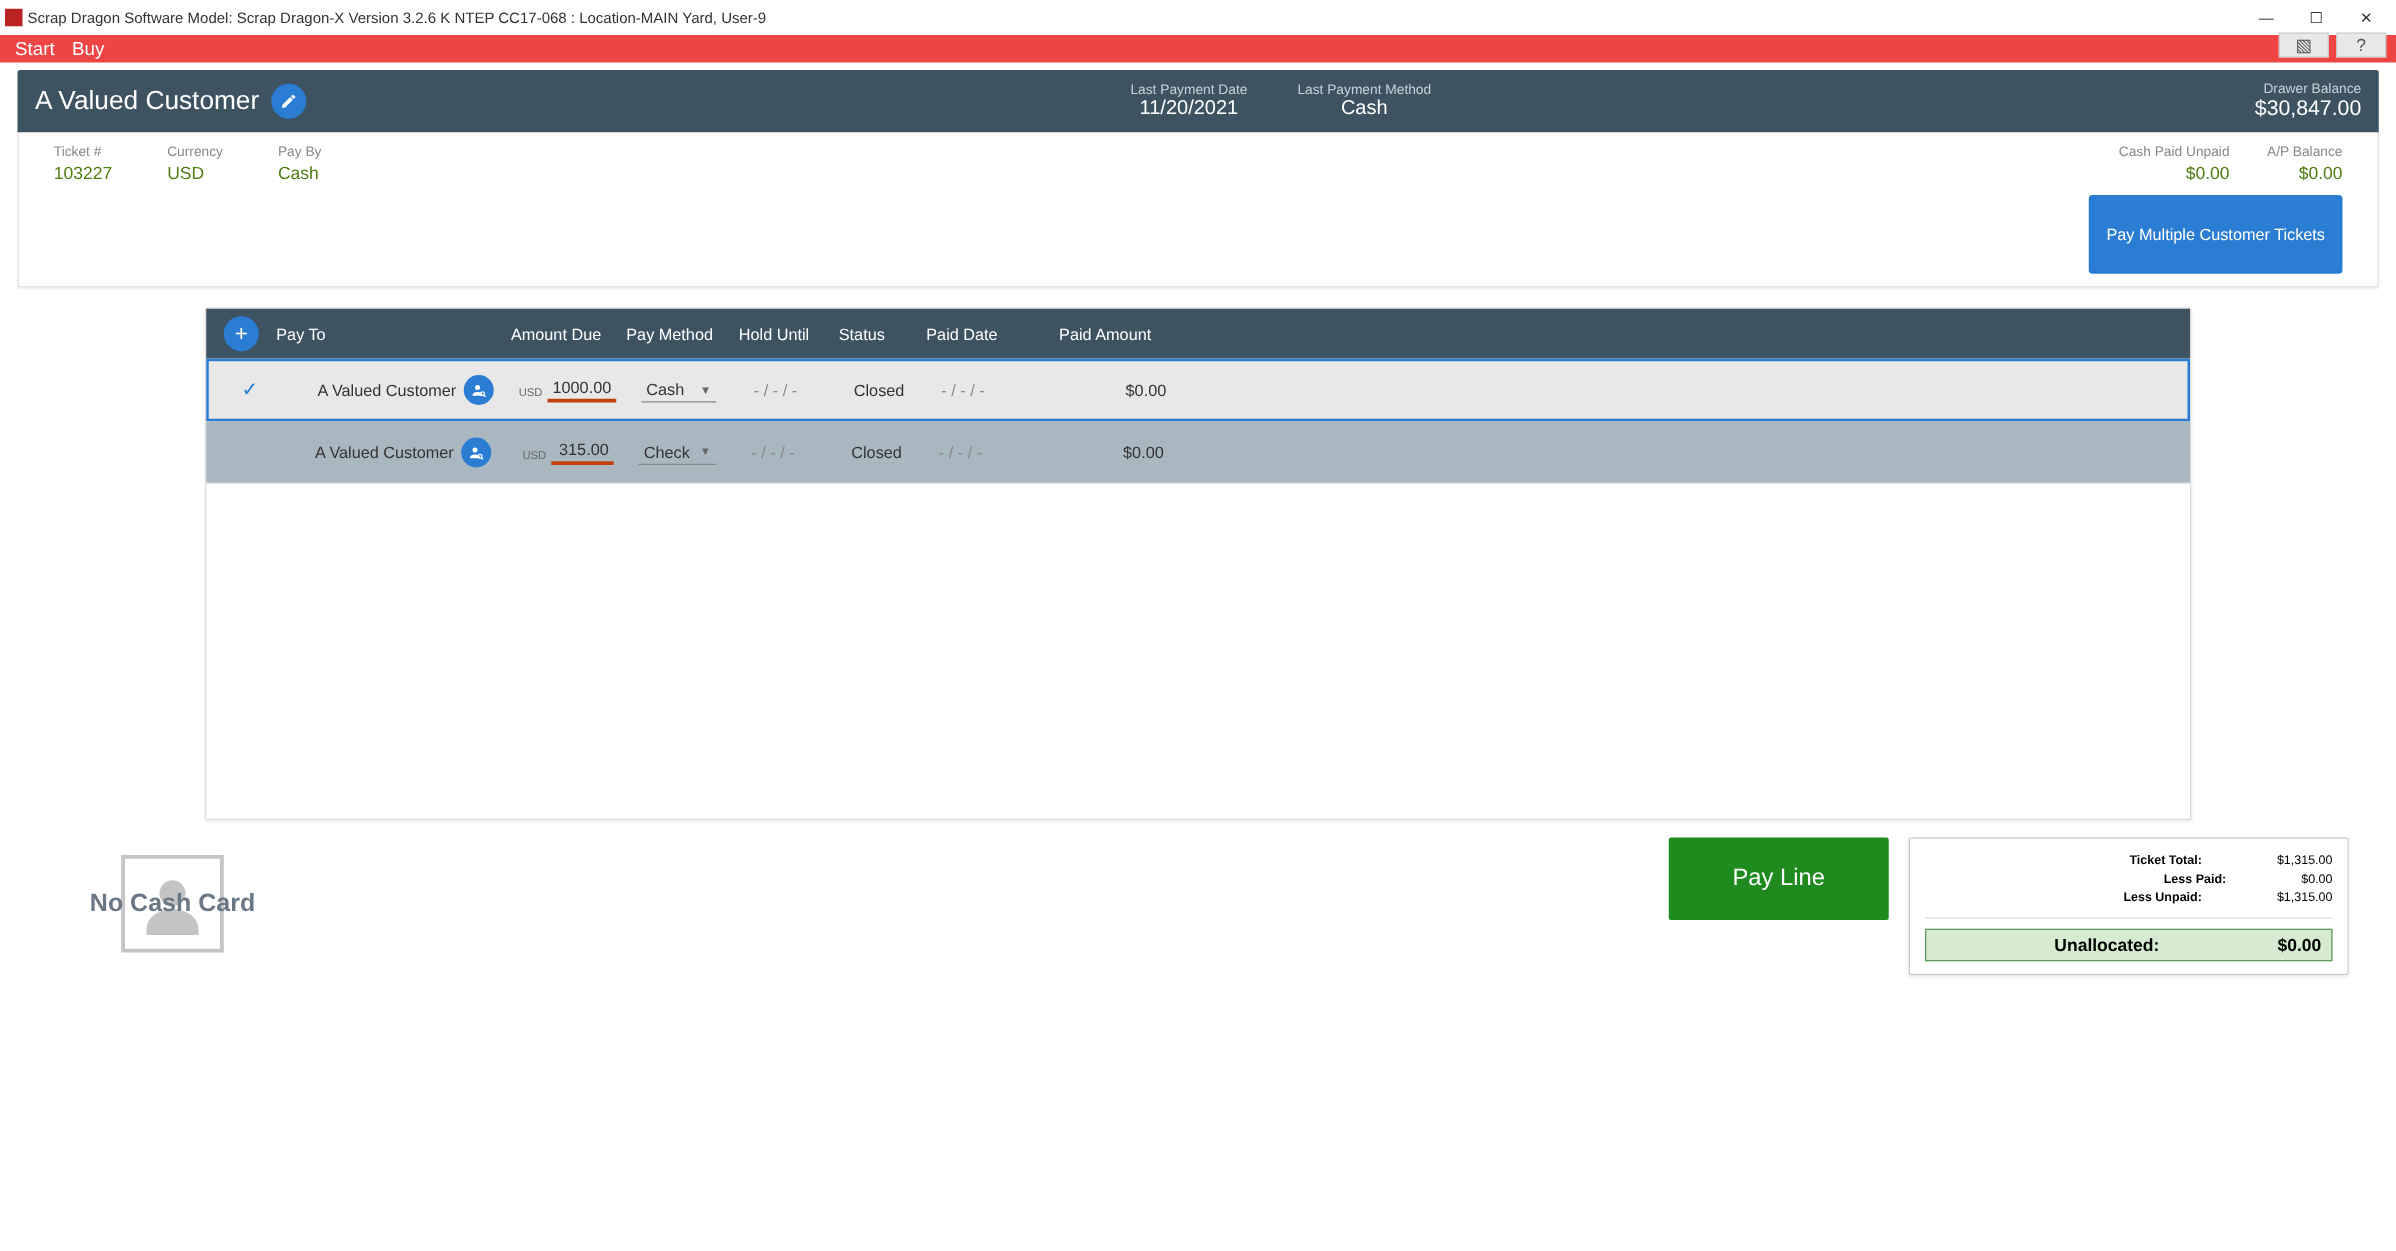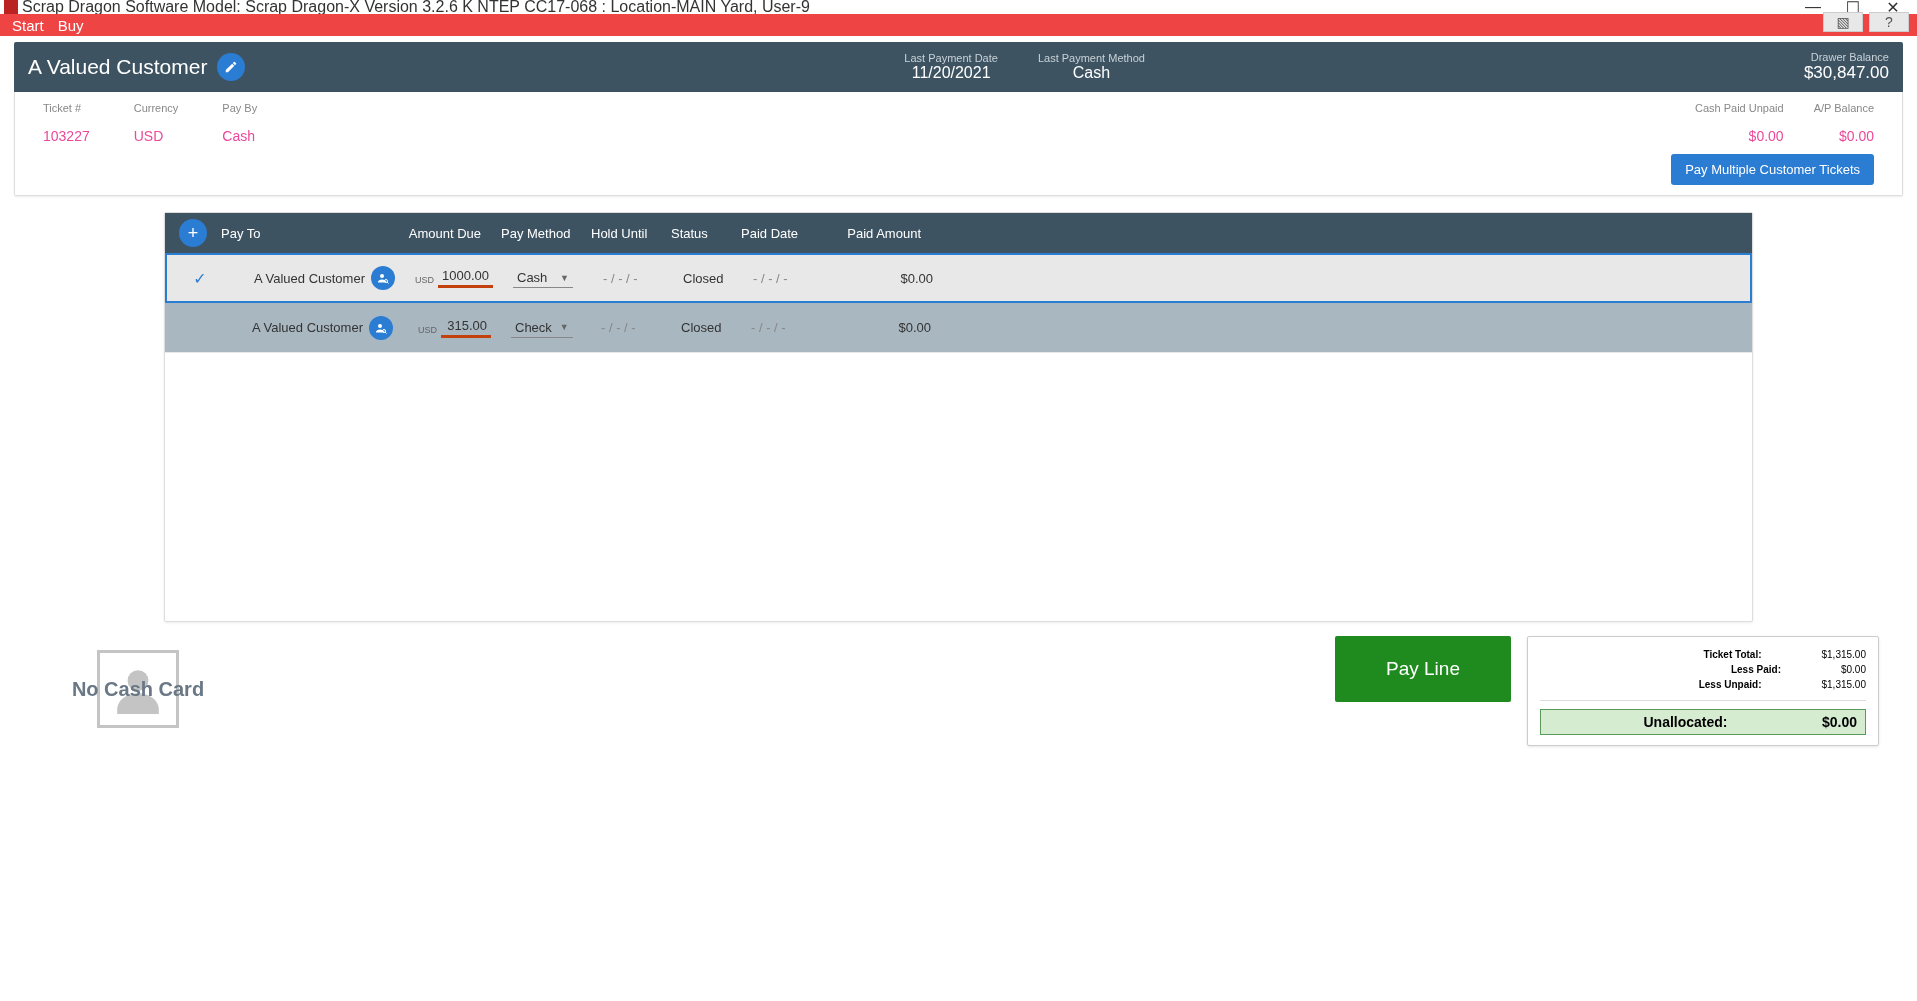--- a/index.html
+++ b/index.html
@@ -1,18 +1,18 @@
 <!DOCTYPE html>
 <html><head>
 <meta charset="utf-8">
 <style>
 * { box-sizing: border-box; margin: 0; padding: 0; font-family: "Segoe UI", Arial, sans-serif; }
 body { background: #fff; width: 1917px; height: 1001px; overflow: hidden; }
 
-.titlebar { height: 14px; background: #fff; display: flex; align-items: center; padding: 0 4px; font-size: 16px; color: #333; }
+.titlebar { height: 28px; background: #fff; display: flex; align-items: center; padding: 0 4px; font-size: 12px; color: #333; }
 .titlebar .app-icon { width: 14px; height: 14px; background: #b22; margin-right: 4px; }
 .titlebar .spacer { flex: 1; }
 .titlebar .win-btn { width: 40px; height: 20px; display: flex; align-items: center; justify-content: center; cursor: pointer; }
 
 .menubar { height: 22px; background: #ef4444; display: flex; align-items: center; padding: 0 12px; font-size: 15px; color: #fff; position:relative; }
 .menubar span { margin-right: 14px; cursor: pointer; }
 .menubar .right-tools { position:absolute; right:8px; top:-2px; display:flex; gap:6px;}
 .menubar .right-tools .tool-btn { width:40px; height:20px; background:#e8e8e8; border:1px solid #ccc; display:flex; align-items:center; justify-content:center; font-size:14px; color:#555;}
 
 .app-body { padding: 6px 14px; }
@@ -23,25 +23,25 @@
 .customer-bar .mid { margin-left: auto; margin-right: auto; display: flex; gap: 40px; text-align: center; }
 .customer-bar .mid .lbl { font-size: 11px; color: #c9d2d8; }
 .customer-bar .mid .val { font-size: 16px; }
 .customer-bar .right { text-align: right; }
 .customer-bar .right .lbl { font-size: 11px; color: #c9d2d8; }
 .customer-bar .right .val { font-size: 17px; font-weight: 500; }
 
 .info-bar { background: #fff; border: 1px solid #ddd; border-top: none; padding: 10px 28px; display: flex; align-items: flex-start; border-radius: 0 0 2px 2px; box-shadow: 0 1px 2px rgba(0,0,0,.08); }
 .info-bar .field { margin-right: 44px; }
 .info-bar .field .lbl { font-size: 11px; color: #888; }
-.info-bar .field .val { font-size: 14px; color: #ec4899; margin-top: 14px; }
+.info-bar .field .val { font-size: 14px; color: #4d7c0f; margin-top: 2px; }
 .info-bar .right-block { margin-left: auto; display:flex; flex-direction:column; align-items:flex-end; gap:10px;}
 .info-bar .right-pair { display:flex; gap:30px;}
 .info-bar .right-pair .field { margin:0; text-align:right;}
-.btn-primary { background: #2b7cd3; color: #fff; border: none; padding: 8px 14px; font-size: 13px; border-radius: 3px; cursor: pointer; font-weight:500;}
+.btn-primary { background: #2b7cd3; color: #fff; border: none; padding: 24px 14px; font-size: 13px; border-radius: 3px; cursor: pointer; font-weight:500;}
 
 .grid-wrap { margin: 16px 150px 0 150px; border: 1px solid #ddd; border-radius: 2px; box-shadow: 0 1px 3px rgba(0,0,0,.08); height: 410px; display:flex; flex-direction:column; background:#fff;}
 .grid-head { background: #3d5361; color: #fff; height: 40px; display: flex; align-items: center; font-size: 13px; font-weight: 500; }
 .add-circle { width: 28px; height: 28px; border-radius: 50%; background: #2b7cd3; color: #fff; display: inline-flex; align-items: center; justify-content: center; margin: 0 14px; font-size: 18px; cursor:pointer;}
 .col-payto { width: 170px; }
 .col-amount { width: 110px; text-align:right; padding-right:20px;}
 .col-method { width: 90px; }
 .col-hold { width: 80px; }
 .col-status { width: 70px; }
 .col-pdate { width: 80px; }

